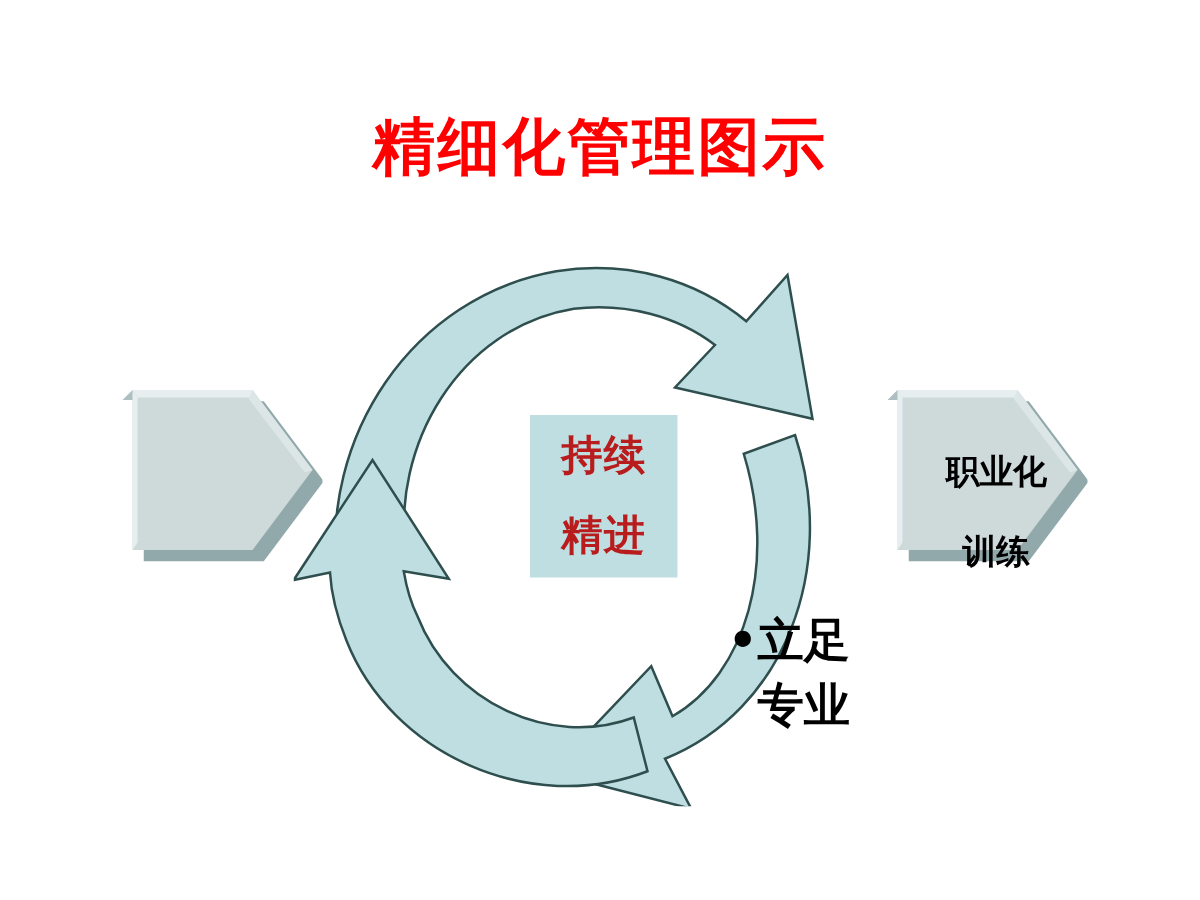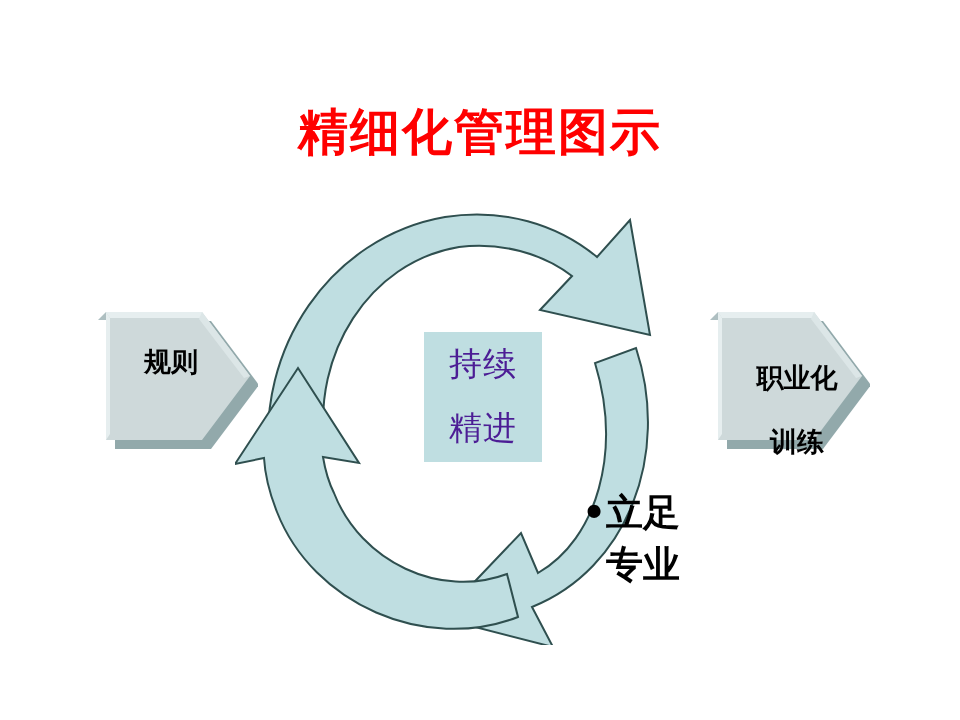--- a/index.html
+++ b/index.html
@@ -23,21 +23,20 @@
     top: 88px;
     width: 960px;
     text-align: center;
     font-family: "DejaVu Serif", "Liberation Serif", serif;
     font-weight: bold;
     font-size: 50px;
     line-height: 58px;
     letter-spacing: 2px;
     color: #ff0000;
     white-space: nowrap;
-    margin-top: 15px;
   }
 
   
   #cycle-svg {
     position: absolute;
     left: 235px;
     top: 175px;
     width: 450px;
     height: 470px;
   }
@@ -72,24 +71,24 @@
     background: #bfdee1;
     display: flex;
     flex-direction: column;
     align-items: center;
     justify-content: space-between;
     padding: 14px 0 16px 0;
     box-sizing: border-box;
   }
   .center-line {
     font-family: "DejaVu Serif", "Liberation Serif", serif;
-    font-weight: normal;
+    font-weight: bold;
     font-size: 33px;
     line-height: 36px;
-    color: #4c1d95;
+    color: #b91c1c;
     letter-spacing: 1px;
     white-space: nowrap;
   }
 
   
   .cycle-label {
     position: absolute;
     font-family: "DejaVu Serif", "Liberation Serif", serif;
     font-weight: bold;
     color: #000000;
@@ -175,21 +174,20 @@
 
       <polygon points="18,24 114,24 162,88 114,152 18,152" fill="#ced9da" stroke="none"></polygon>
 
       <polygon points="18,24 114,24 118,30 22,30" fill="#e6eeef"></polygon>
       <polygon points="114,24 162,88 156,90 111,31" fill="#dce6e7"></polygon>
 
       <polygon points="18,24 22,30 22,146 18,152" fill="#e6eeef"></polygon>
 
       <polygon points="10,32 18,24 18,32" fill="#aebfc1"></polygon>
     </svg>
-    <div class="pent-label">规则</div>
   </div>
 
   <div class="pent-wrap" id="pent-right">
     <svg class="pent-svg" width="170" height="175" viewBox="0 0 170 175">
       <polygon points="18,24 114,24 162,88 114,152 18,152" fill="#7f9a9c" transform="translate(9,9)" opacity="0.85"></polygon>
       <polygon points="18,24 114,24 162,88 114,152 18,152" fill="#ced9da" stroke="none"></polygon>
       <polygon points="18,24 114,24 118,30 22,30" fill="#e6eeef"></polygon>
       <polygon points="114,24 162,88 156,90 111,31" fill="#dce6e7"></polygon>
       <polygon points="18,24 22,30 22,146 18,152" fill="#e6eeef"></polygon>
       <polygon points="10,32 18,24 18,32" fill="#aebfc1"></polygon>

